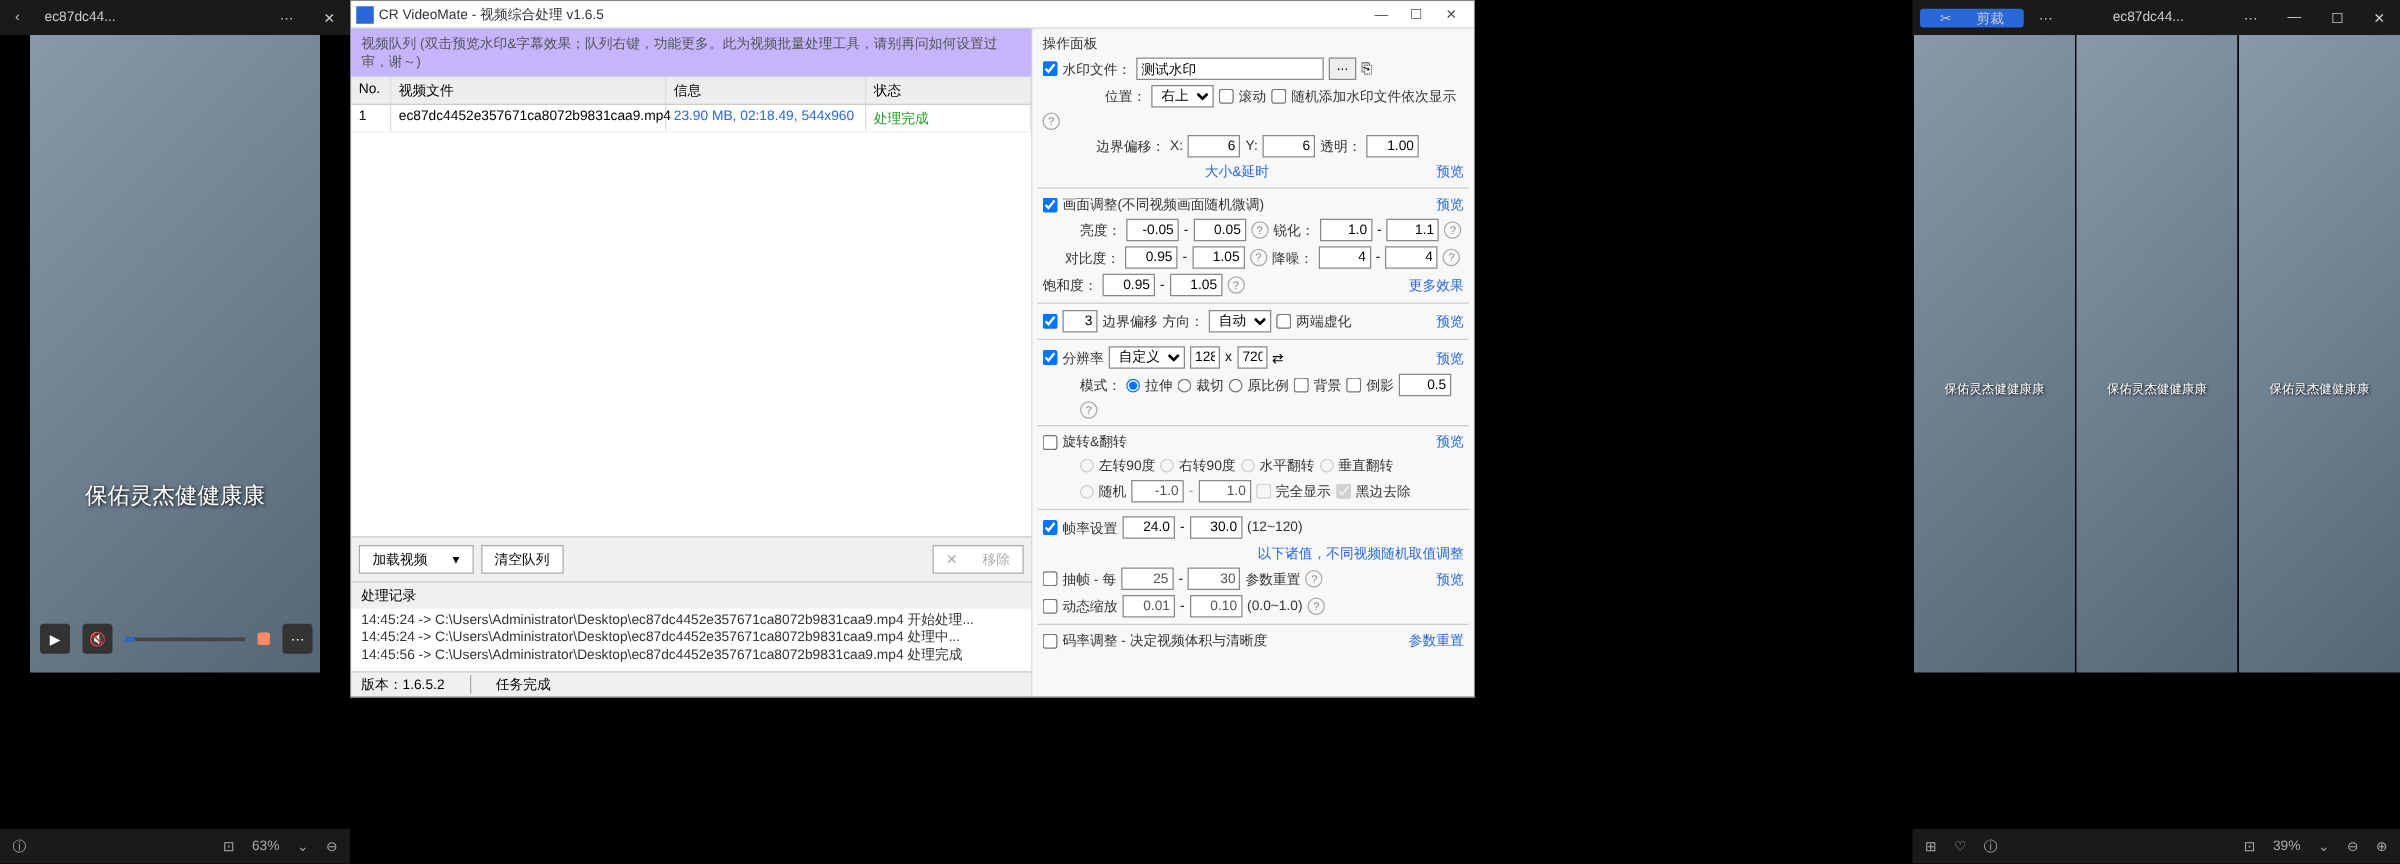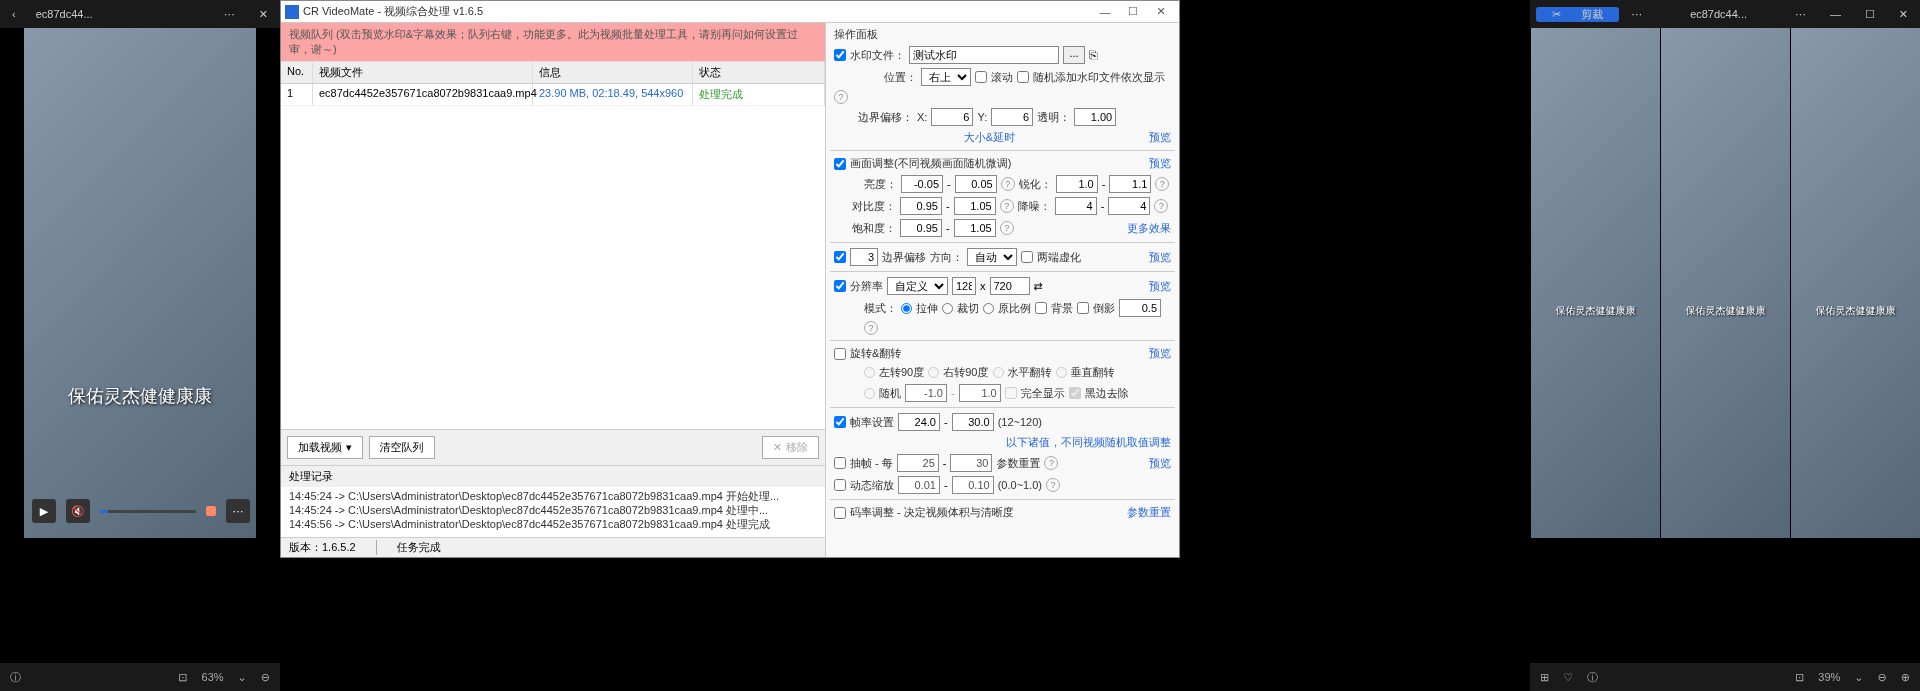--- a/index.html
+++ b/index.html
@@ -23,30 +23,30 @@
 .right-preview{position:absolute;right:0;top:28px;width:390px;height:510px;display:flex}
 .right-preview .col{flex:1;background:linear-gradient(135deg,#8899aa,#556677);position:relative;border-left:1px solid #000}
 .right-preview .col .small-cap{position:absolute;bottom:220px;left:50%;transform:translateX(-50%);color:#fff;font-size:10px;text-shadow:1px 1px 2px #000;white-space:nowrap}
 .app{position:absolute;left:280px;top:0;width:900px;height:558px;background:#f0f0f0;border:1px solid #888}
 .titlebar{height:22px;background:#fff;border-bottom:1px solid #ccc;display:flex;align-items:center;padding:0 4px}
 .titlebar .icon{width:14px;height:14px;background:#2968d9;margin-right:4px}
 .titlebar .title{flex:1;color:#333}
 .titlebar .winbtn{width:28px;text-align:center;color:#555;cursor:pointer}
 .app-body{display:flex;height:calc(100% - 22px)}
 .left-pane{width:545px;display:flex;flex-direction:column;border-right:1px solid #ccc}
-.hint{padding:4px 8px;color:#555;background:#fca5a5;border-bottom:1px solid #ddd}
+.hint{padding:4px 8px;color:#555;background:#c4b5fd;border-bottom:1px solid #ddd}
 .table-head{display:flex;background:#eee;border-bottom:1px solid #ccc}
 .table-head div,.table-row div{padding:3px 6px;border-right:1px solid #ddd}
 .c-no{width:32px}.c-file{width:220px}.c-info{width:160px}.c-status{flex:1}
 .table-body{flex:1;background:#fff;overflow:auto}
 .table-row{display:flex;border-bottom:1px solid #f0f0f0}
 .c-info span{color:#2968d9}
 .c-status span{color:#2a9d2a}
 .queue-btns{display:flex;gap:6px;padding:6px;border-top:1px solid #ccc;background:#f0f0f0}
-.qbtn{background:#fff;border:1px solid #aaa;padding:3px 10px;cursor:pointer;display:flex;align-items:center;gap:4px}
+.qbtn{background:#fff;border:1px solid #aaa;padding:3px 10px;cursor:pointer;display:flex;align-items:center;gap:20px}
 .qbtn.disabled{color:#aaa}
 .log-head{padding:3px 8px;border-top:1px solid #ccc;background:#f0f0f0}
 .log-body{height:50px;background:#fff;padding:2px 8px;color:#333;overflow:hidden}
 .log-body div{line-height:14px}
 .statusbar{height:20px;border-top:1px solid #ccc;display:flex;align-items:center;padding:0 8px;gap:20px;background:#f0f0f0}
 .right-pane{flex:1;background:#f8f8f8;overflow-y:auto;padding:2px 4px}
 .panel-title{padding:2px 4px;color:#333}
 .tabs{display:flex;border-bottom:1px solid #aaa;margin-top:2px}
 .tab{padding:3px 8px;border:1px solid transparent;cursor:pointer;color:#333}
 .tab.active{border:1px solid #aaa;border-bottom:1px solid #f8f8f8;background:#f8f8f8;margin-bottom:-1px}
@@ -184,21 +184,21 @@
    <div class="row">
     <label style="margin-left:50px">位置：</label>
     <select><option>右上</option></select>
     <input type="checkbox" class="chk" style="">
           <label>滚动</label>
     <input type="checkbox" class="chk" style="">
           <label>随机添加水印文件依次显示</label>
     <span class="help">?</span>
    </div>
    <div class="row">
-    <label style="margin-left:24px">边界偏移：</label>
+    <label style="margin-left:43px">边界偏移：</label>
     <label>X:</label>
           <input type="text" class="num" value="6" style="">
     <label>Y:</label>
           <input type="text" class="num" value="6" style="">
     <label>透明：</label>
           <input type="text" class="num" value="1.00" style="">
     <span class="link">大小&amp;延时</span>
     <span class="link">预览</span>
    </div>
    <div class="sep"></div>
@@ -209,21 +209,21 @@
     <span class="link">预览</span>
    </div>
    <div class="row" style="margin-left:30px">
     <label>亮度：</label><input type="text" class="num" value="-0.05" style=""> - <input type="text" class="num" value="0.05" style=""><span class="help">?</span>
     <label>锐化：</label><input type="text" class="num" value="1.0" style=""> - <input type="text" class="num" value="1.1" style=""><span class="help">?</span>
    </div>
    <div class="row" style="margin-left:18px">
     <label>对比度：</label><input type="text" class="num" value="0.95" style=""> - <input type="text" class="num" value="1.05" style=""><span class="help">?</span>
     <label>降噪：</label><input type="text" class="num" value="4" style=""> - <input type="text" class="num" value="4" style=""><span class="help">?</span>
    </div>
-   <div class="row" style="margin-left:18px">
+   <div class="row" style="">
     <label>饱和度：</label><input type="text" class="num" value="0.95" style=""> - <input type="text" class="num" value="1.05" style=""><span class="help">?</span>
     <span class="link">更多效果</span>
    </div>
    <div class="sep"></div>
 
    <div class="row">
     <input type="checkbox" class="chk" checked="" style="">
     <input type="text" class="num" style="width: 28px;" value="3">
     <label>边界偏移</label>
     <label>方向：</label>
@@ -232,21 +232,21 @@
           <label>两端虚化</label>
     <span class="link">预览</span>
    </div>
    <div class="sep"></div>
 
    <div class="row">
     <input type="checkbox" class="chk" checked="" style="">
     <label>分辨率</label>
     <select><option>自定义</option></select>
     <input type="text" style="width: 24px;" value="1280"> x
-    <input type="text" style="width: 40px;" value="720">
+    <input type="text" style="width: 24px;" value="720">
     <span>⇄</span>
     <span class="link">预览</span>
    </div>
    <div class="row" style="margin-left:30px">
     <label>模式：</label>
     <input type="radio" class="radio" checked="" style="">
           <label>拉伸</label>
     <input type="radio" class="radio" style="">
           <label>裁切</label>
     <input type="radio" class="radio" style="">

